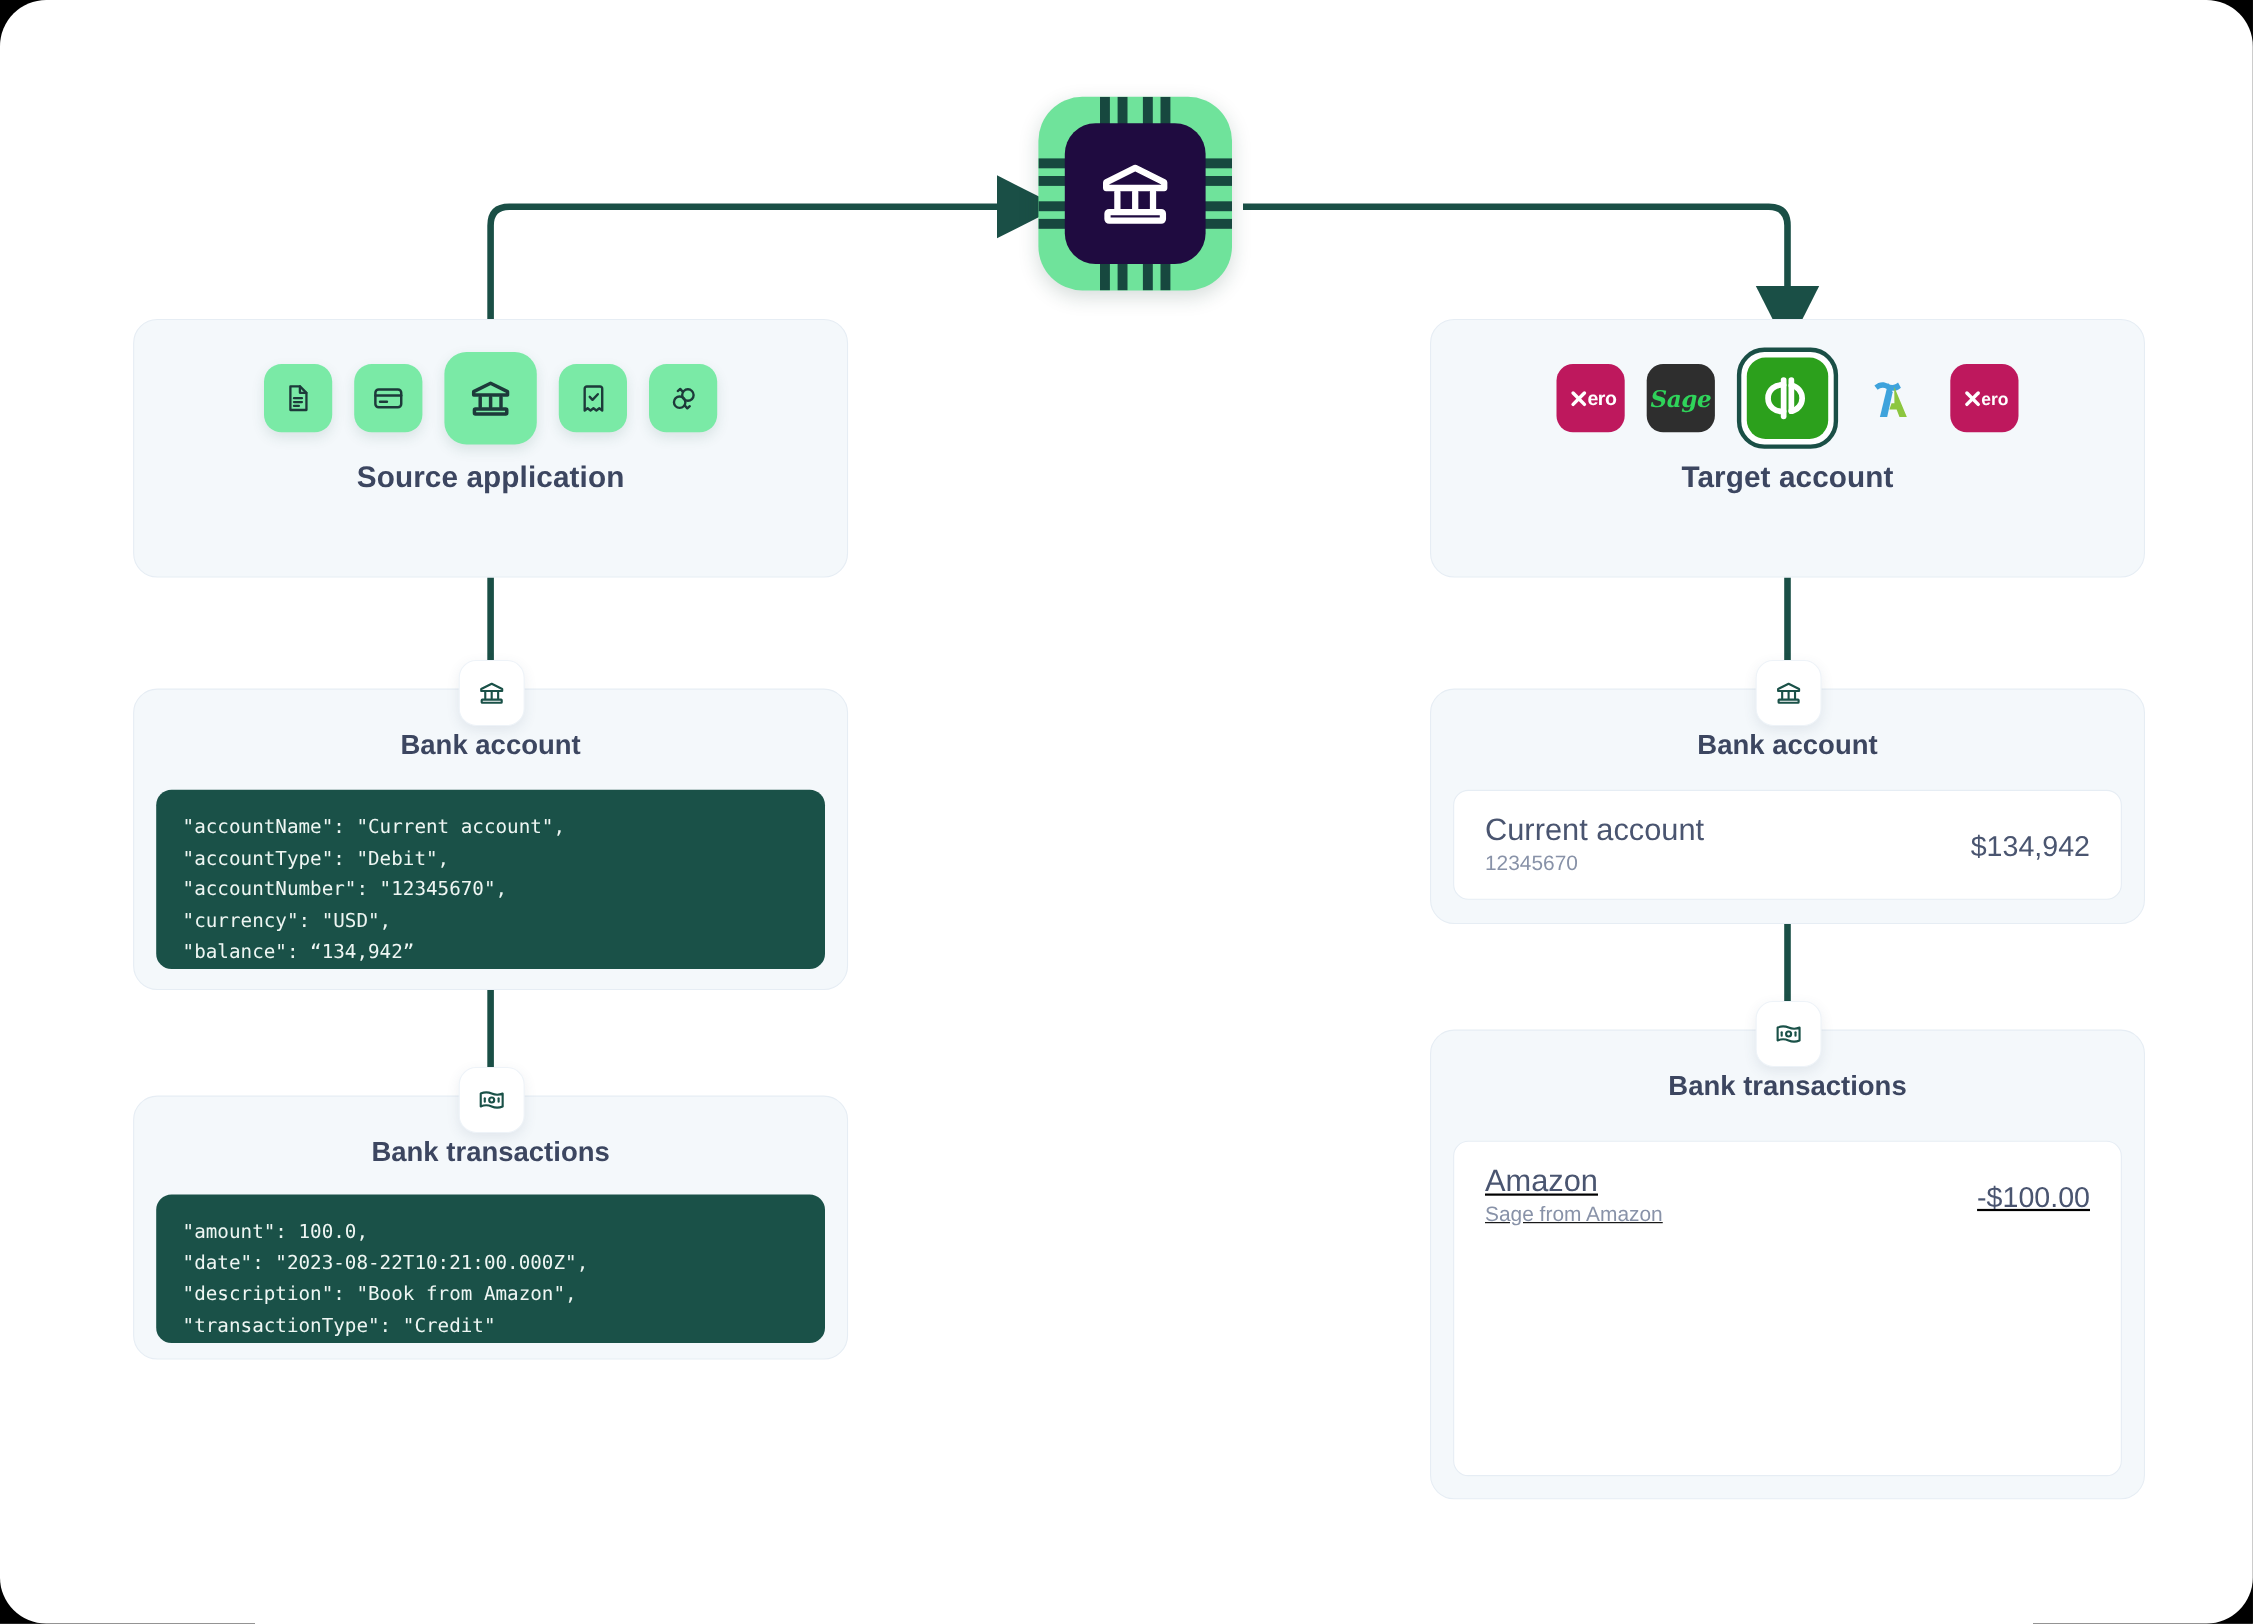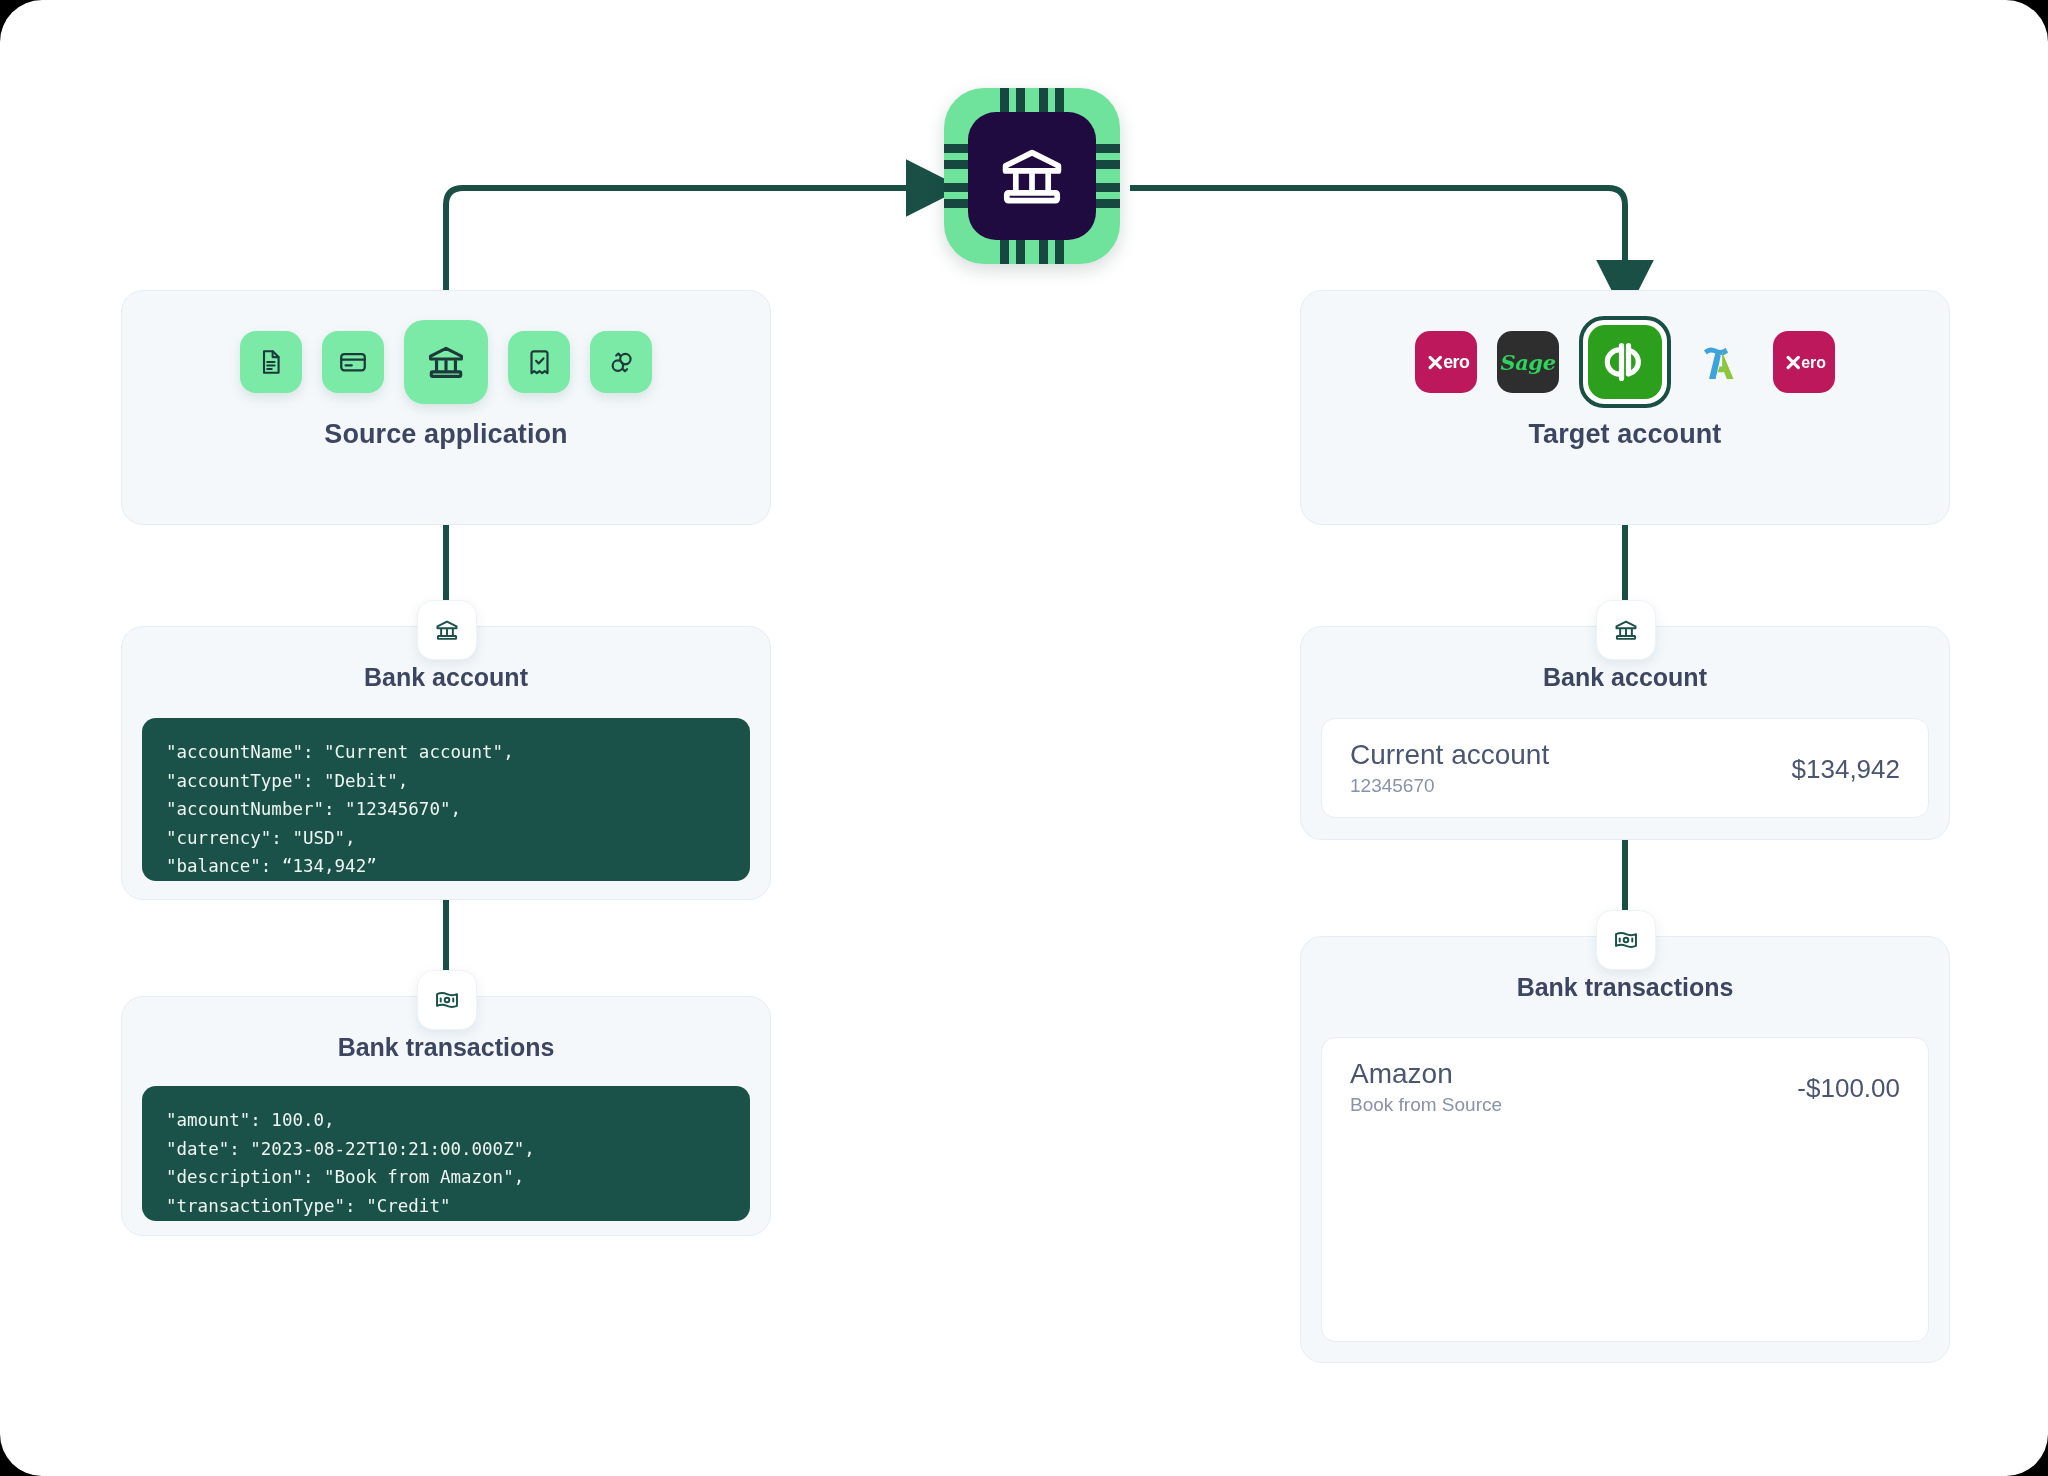--- a/index.html
+++ b/index.html
@@ -388,22 +388,22 @@
       <path d="M2.8 6.6c3.1-1.3 6.2-1.3 9.2 0 3.1 1.3 6.2 1.3 9.2 0v10.8c-3.1 1.3-6.2 1.3-9.2 0-3.1-1.3-6.2-1.3-9.2 0z"></path>
       <circle cx="12" cy="12" r="2.1"></circle>
       <line x1="6.2" y1="10.6" x2="6.2" y2="13.4"></line>
       <line x1="17.8" y1="10.6" x2="17.8" y2="13.4"></line>
     </svg>
   </div>
   <div class="card" style="left:1300px; top:936px; width:650px; height:427px;">
     <div class="card-title">Bank transactions</div>
   </div>
   <div class="list" style="left:1321px; top:1037px; width:608px; height:305px;">
-    <div class="row" style="height:101px;">
+    <div class="row" style="height:101px;text-decoration:underline;">
       <div>
         <div class="row-main">Amazon</div>
-        <div class="row-sub">Book from Source</div>
+        <div class="row-sub">Sage from Amazon</div>
       </div>
       <div class="row-amt">-$100.00</div>
     </div>
   </div>
 
 </div>
 
 </body></html>

